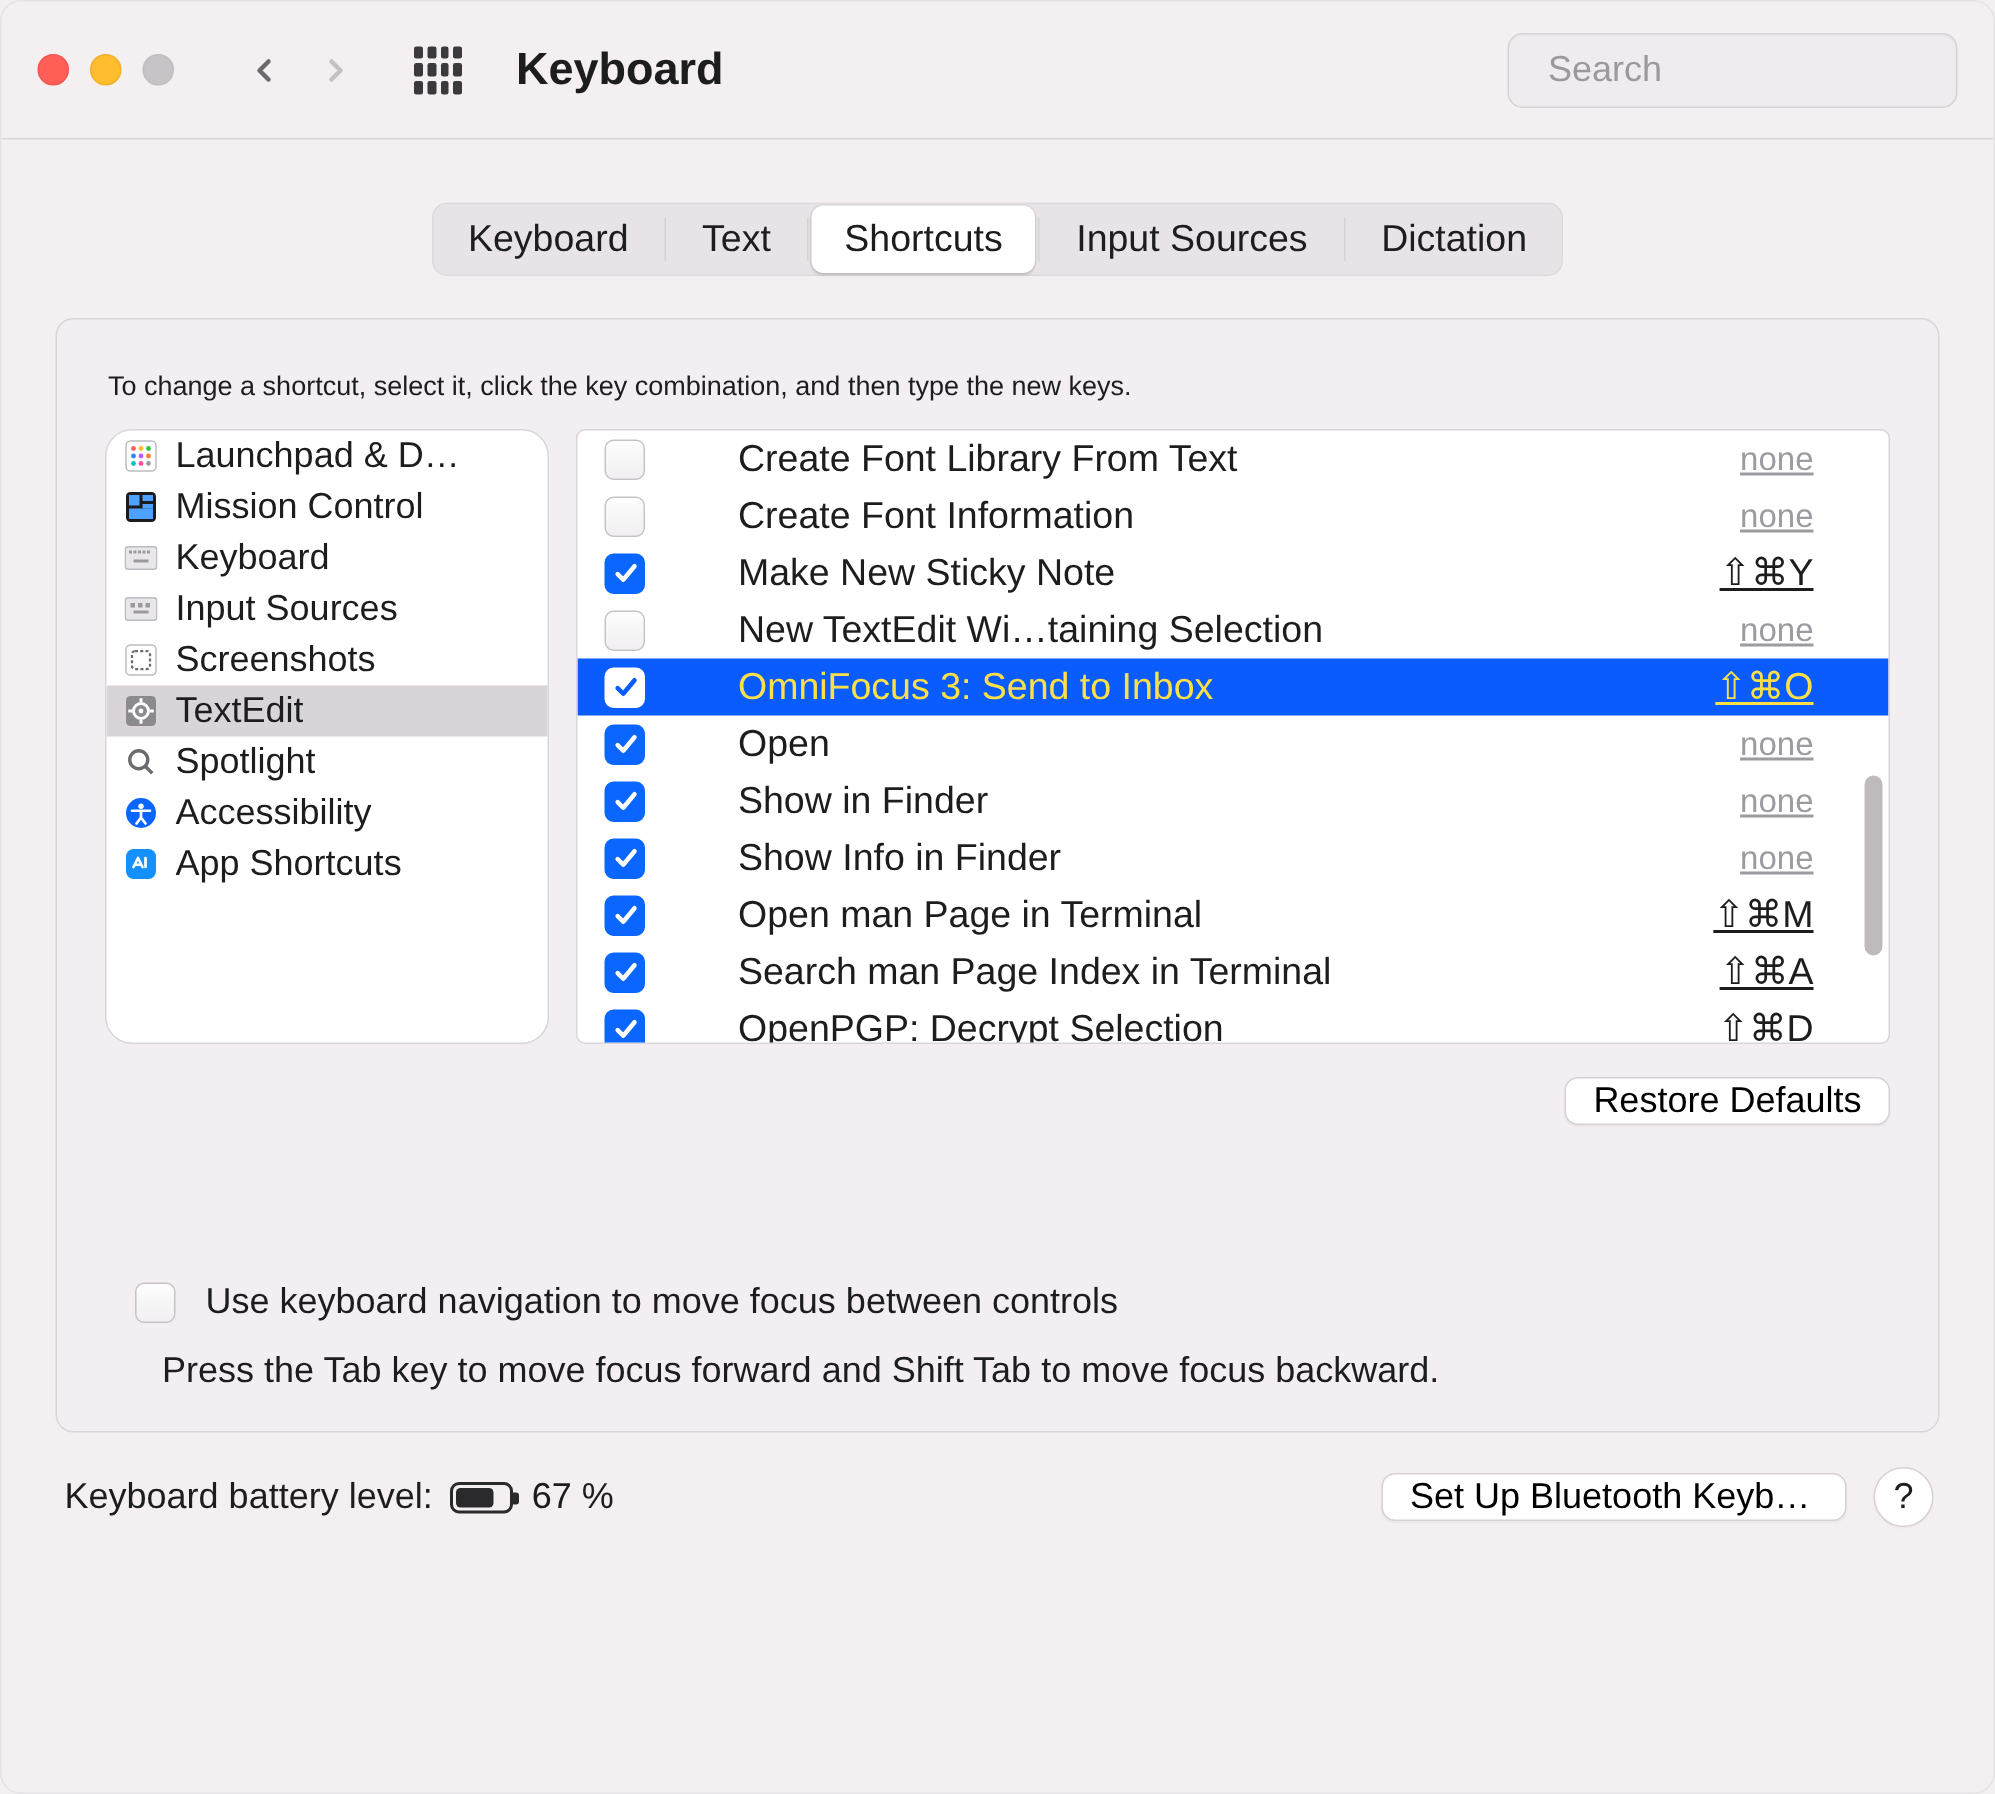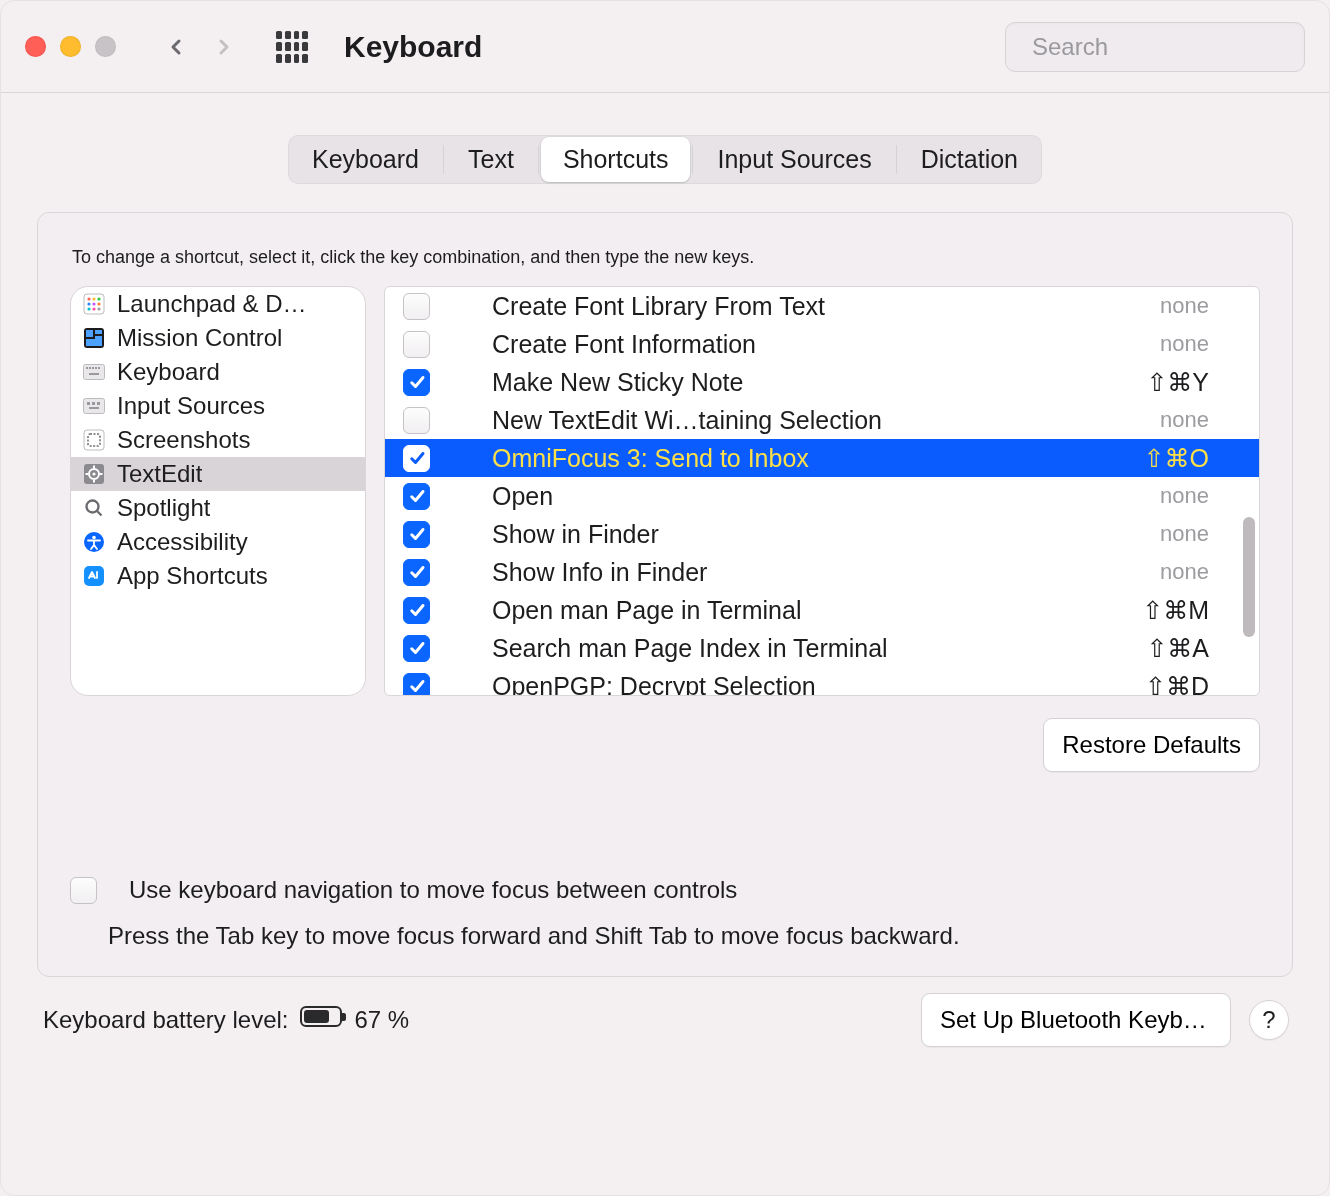--- a/index.html
+++ b/index.html
@@ -135,43 +135,43 @@
   .left-item .lbl{overflow:hidden;text-overflow:ellipsis;}
 
   .right-row{
     display:flex;align-items:center;height:38px;padding:0 50px 0 18px;
     font-size:25px;
   }
   .right-row .cb{width:25px;height:25px;border-radius:6px;border:1px solid #c6c2c5;background:linear-gradient(#fdfdfd,#f1eff1);flex-shrink:0;display:flex;align-items:center;justify-content:center;}
   .right-row .cb.checked{background:var(--check);border-color:var(--check);}
   .right-row .cb.checked svg{color:#fff;width:18px;height:18px;}
   .right-row .name{margin-left:62px;flex:1;overflow:hidden;text-overflow:ellipsis;white-space:nowrap;}
-  .right-row .keys{margin-left:auto;font-size:25px;}
+  .right-row .keys{margin-left:auto;font-size:25px;text-decoration:underline;}
   .right-row .keys.none{color:var(--text-dim2);font-size:22px;}
   .right-row.selected{background:var(--accent);color:#fde047;}
   .right-row.selected .cb.checked{background:#fff;border-color:#fff;}
   .right-row.selected .cb.checked svg{color:var(--accent);}
 
   .restore-row{display:flex;justify-content:flex-end;margin-top:22px;}
   .btn{
     background:var(--btn-bg);border:1px solid var(--btn-border);border-radius:9px;
-    font-size:24px;padding:12px 18px;box-shadow:0 1px 1px rgba(0,0,0,0.04);
+    font-size:24px;padding:1px 18px;box-shadow:0 1px 1px rgba(0,0,0,0.04);
   }
 
   .kbnav{margin-top:104px;}
-  .kbnav-row1{display:flex;align-items:center;gap:32px;}
+  .kbnav-row1{display:flex;align-items:center;gap:20px;margin-left:20px;}
   .kbnav-row1 .cb{width:25px;height:25px;border-radius:6px;border:1px solid #c6c2c5;background:linear-gradient(#fdfdfd,#f1eff1);}
   .kbnav-row2{margin-left:38px;margin-top:18px;}
 
   .footer{
     display:flex;align-items:center;
     padding:0 40px;height:86px;
     font-size:24px;
   }
-  .batt{display:flex;align-items:flex-start;gap:12px;margin-left:2px;}
+  .batt{display:flex;align-items:center;gap:12px;margin-left:2px;}
   .batt .bicon{width:42px;height:21px;border:2px solid #2a2a2c;border-radius:6px;position:relative;box-sizing:border-box;}
   .batt .bicon::after{content:"";position:absolute;right:-6px;top:5px;width:4px;height:8px;background:#2a2a2c;border-radius:0 2px 2px 0;}
   .batt .bicon .fill{position:absolute;left:2px;top:2px;bottom:2px;width:64%;background:#2a2a2c;border-radius:3px;}
   .footer .btn{margin-left:auto;width:310px;text-align:center;overflow:hidden;white-space:nowrap;text-overflow:ellipsis;}
   .help{
     width:38px;height:38px;border-radius:50%;border:1px solid var(--btn-border);background:var(--btn-bg);
     display:flex;align-items:center;justify-content:center;margin-left:18px;
     box-shadow:0 1px 1px rgba(0,0,0,0.04);font-size:24px;
   }
 

